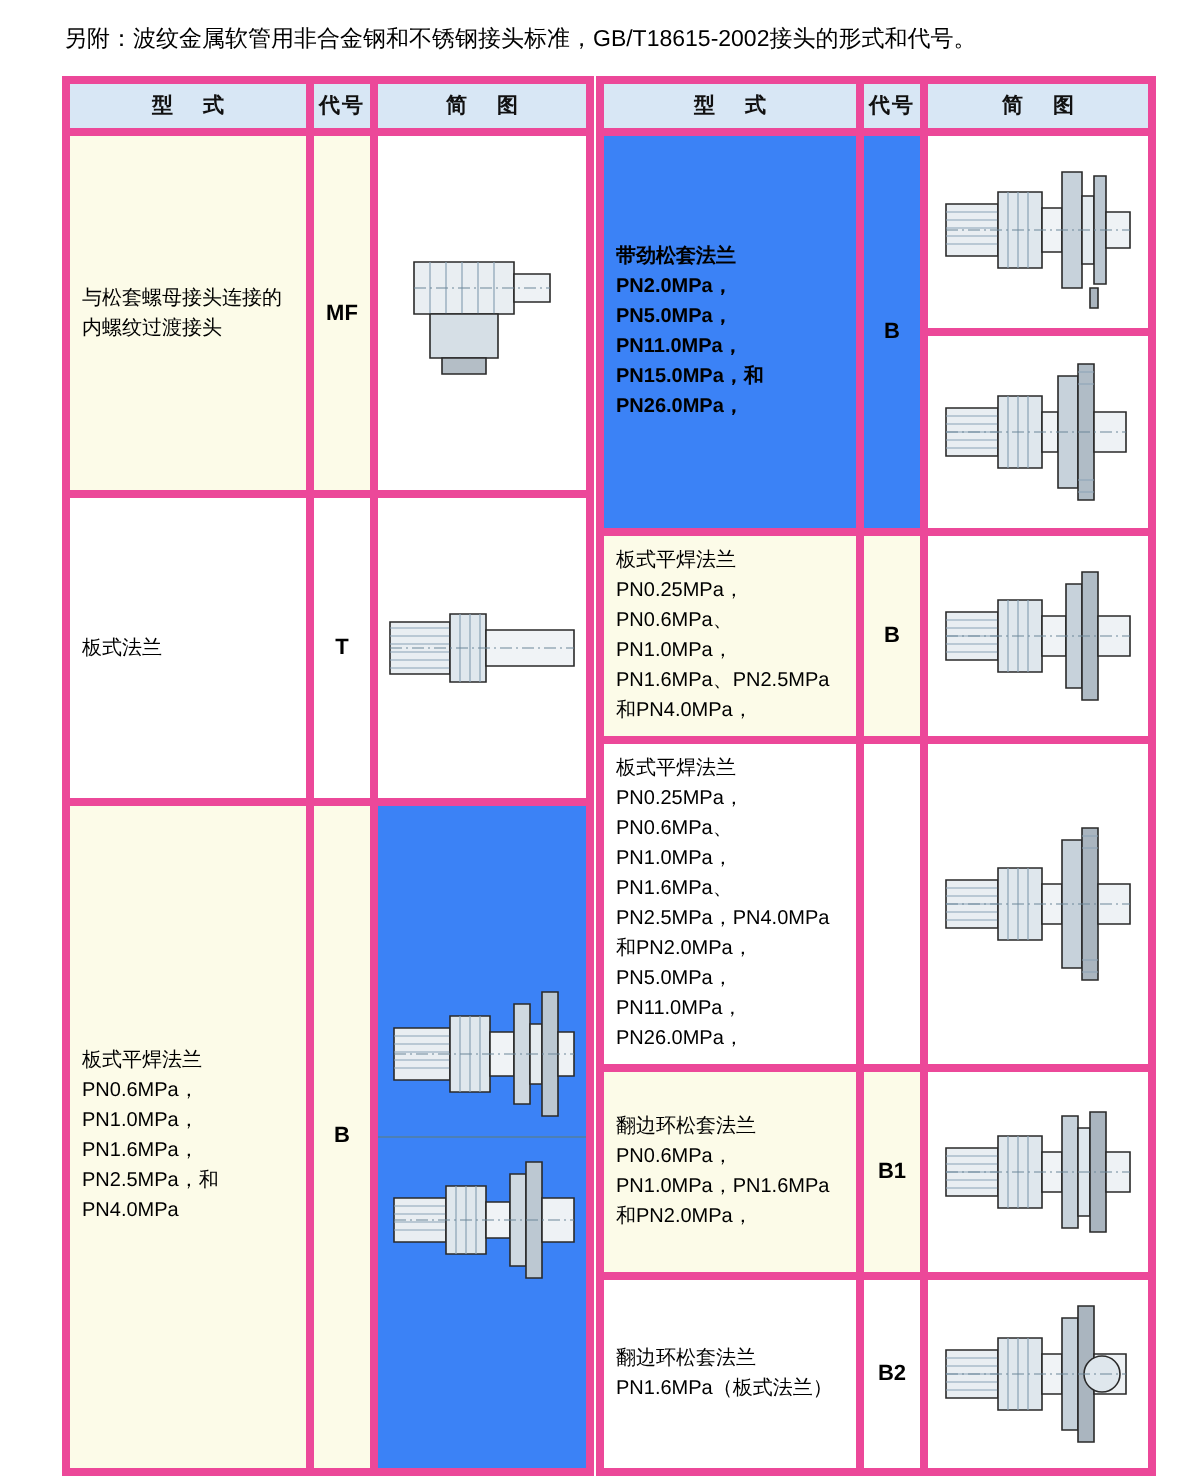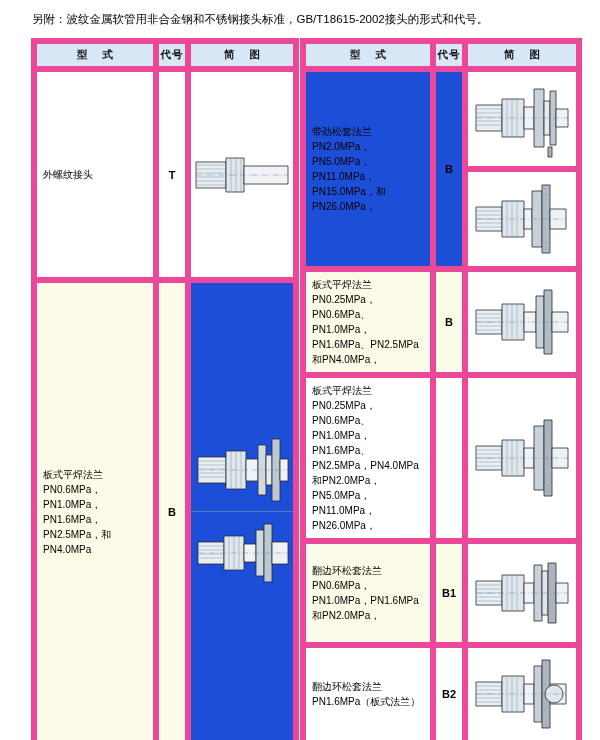--- a/index.html
+++ b/index.html
@@ -40,21 +40,21 @@
     gap: 0px;
   }
   table {
     border-collapse: collapse;
     table-layout: fixed;
   }
   table.left { width: 262px; }
   table.right { width: 276px; margin-left: 1px; }
 
   th, td {
-    border: 6px solid #ec4899;
+    border: 4px solid #ec4899;
     padding: 0;
     vertical-align: middle;
   }
   thead th {
     background: #d8e7f5;
     height: 22px;
     font-size: 10.5px;
     font-weight: bold;
     text-align: center;
     color: #111;
@@ -73,21 +73,21 @@
     text-align: center;
     font-size: 11px;
     font-weight: bold;
     color: #000;
   }
   td.piccell {
     background: #ffffff;
     text-align: center;
   }
   tr.tint td.typecell, tr.tint td.codecell { background: #fcfbe8; }
-  td.whitecell { background: #1d4ed8; }
+  td.whitecell { background: #3b82f6; font-weight: bold; }
 
   .pic {
     display: block;
     margin: 0 auto;
   }
 
   
   col.c-type { width: 122px; }
   col.c-code { width: 32px; }
   col.c-pic  { width: 108px; }
@@ -116,23 +116,39 @@
           <th class="hdr-type">型        式</th>
           <th class="hdr-code">代号</th>
           <th class="hdr-pic">简   图</th>
         </tr>
       </thead>
       <tbody>
 
 
 
 
+        <tr class="tint" style="height:92px">
+          <td class="typecell">与松套螺母接头连接的内螺纹过渡接头</td>
+          <td class="codecell">MF</td>
+          <td class="piccell">
+            <svg class="pic" width="100" height="72" viewBox="0 0 100 72">
+              <g stroke="#2a2a2a" stroke-width="0.8" fill="none">
+                <path d="M16 10 L66 10 L66 36 L16 36 Z" fill="#e9eef2"></path>
+                <path d="M24 10 L24 36 M32 10 L32 36 M40 10 L40 36 M48 10 L48 36 M56 10 L56 36" stroke="#8aa2b5" stroke-width="0.6"></path>
+                <path d="M24 36 L58 36 L58 58 L24 58 Z" fill="#d6dfe6"></path>
+                <path d="M30 58 L52 58 L52 66 L30 66 Z" fill="#b4bec6"></path>
+                <path d="M66 16 L84 16 L84 30 L66 30 Z" fill="#eef2f5"></path>
+                <path d="M16 23 L84 23" stroke="#6d8799" stroke-width="0.5" stroke-dasharray="6 2 1 2"></path>
+              </g>
+            </svg>
+          </td>
+        </tr>
 
         <tr style="height:78px">
-          <td class="typecell">外螺纹接头</td>
+          <td class="typecell">板式法兰</td>
           <td class="codecell">T</td>
           <td class="piccell">
             <svg class="pic" width="100" height="58" viewBox="0 0 100 58">
               <g stroke="#2a2a2a" stroke-width="0.8" fill="none">
                 <path d="M4 16 L34 16 L34 42 L4 42 Z" fill="#e9eef2"></path>
                 <path d="M4 19 L34 19 M4 23 L34 23 M4 27 L34 27 M4 31 L34 31 M4 35 L34 35 M4 39 L34 39" stroke="#8aa2b5" stroke-width="0.6"></path>
                 <path d="M34 12 L52 12 L52 46 L34 46 Z" fill="#dfe7ed"></path>
                 <path d="M39 12 L39 46 M44 12 L44 46 M49 12 L49 46" stroke="#8aa2b5" stroke-width="0.6"></path>
                 <path d="M52 20 L96 20 L96 38 L52 38 Z" fill="#f0f3f6"></path>
                 <path d="M4 29 L96 29" stroke="#6d8799" stroke-width="0.5" stroke-dasharray="6 2 1 2"></path>

